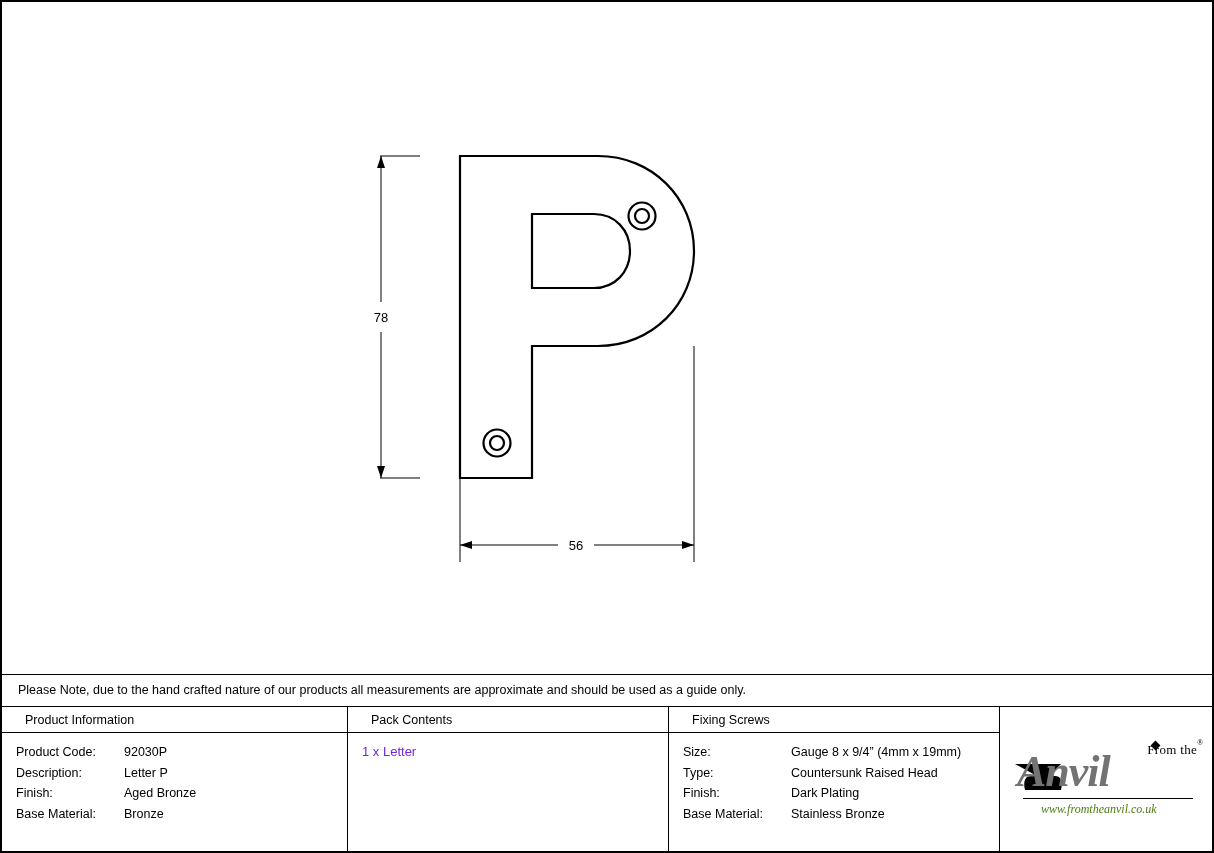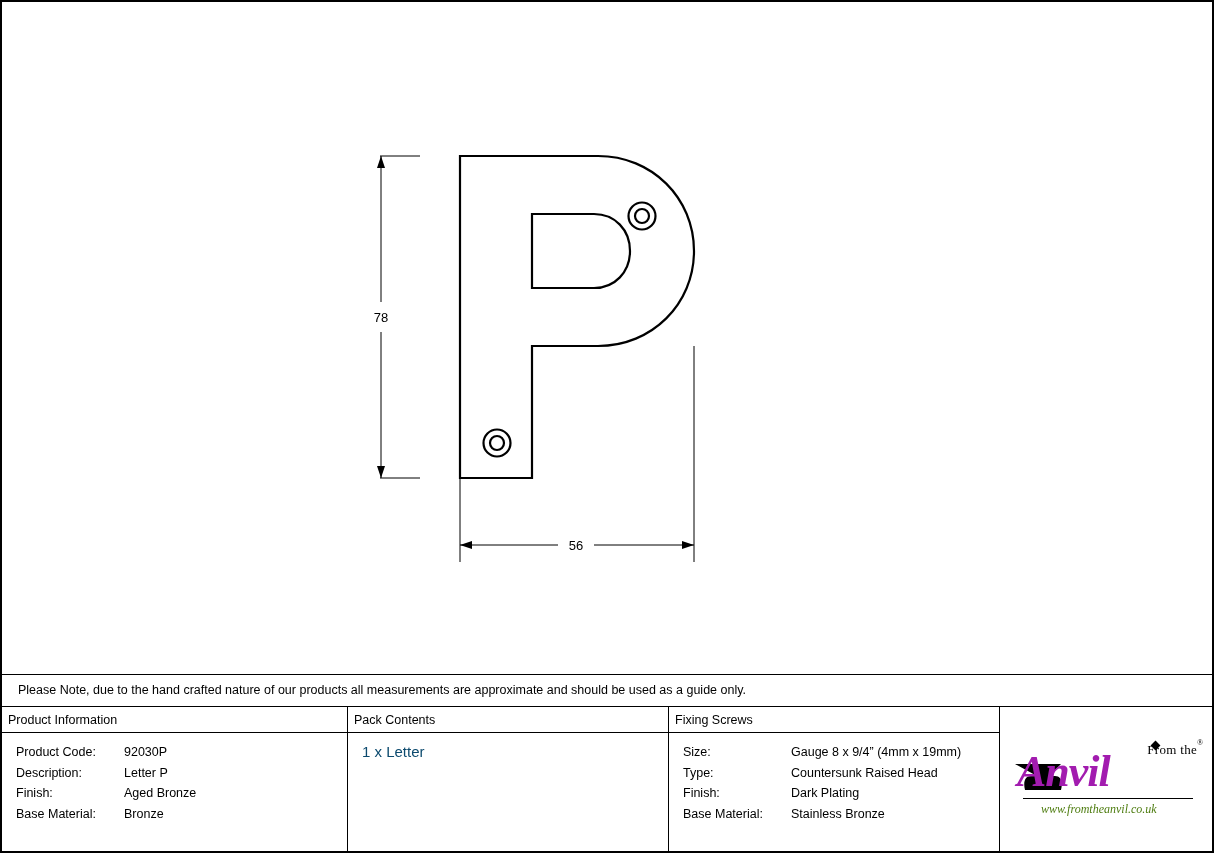--- a/index.html
+++ b/index.html
@@ -76,37 +76,37 @@
   .col-screws   { width: 331px; border-right: 1.5px solid #000000; }
   .col-logo     { width: 210px; }
 
   .col-header {
     height: 26px;
     border-bottom: 1.5px solid #000000;
     display: flex;
     align-items: center;
     font-size: 12.5px;
     color: #000000;
-    padding-left: 6px;
+    padding-left: 23px;
     box-sizing: border-box;
   }
   .col-body {
     padding: 9px 0 0 14px;
   }
   .kv-row {
     display: flex;
     font-size: 12.5px;
     color: #000000;
     line-height: 20.5px;
   }
   .kv-key { width: 108px; flex: 0 0 108px; }
   .kv-val { flex: 1 1 auto; }
   .pack-row {
-    font-size: 15px;
-    color: #0c4a6e;
+    font-size: 13px;
+    color: #6d28d9;
     line-height: 20.5px;
   }
   .screws .kv-key { width: 108px; flex: 0 0 108px; }
 
   
   .col-logo {
     display: flex;
     align-items: center;
     justify-content: center;
   }
@@ -125,21 +125,21 @@
     letter-spacing: 0.3px;
   }
   #logo-anvil {
     position: absolute;
     left: 12px;
     top: 30px;
     font-family: "Liberation Serif", serif;
     font-size: 44px;
     font-weight: bold;
     font-style: italic;
-    color: #a21caf;
+    color: #737373;
     letter-spacing: -1px;
     line-height: 1;
   }
   #logo-reg {
     position: absolute;
     right: 2px;
     top: 18px;
     font-family: "Liberation Serif", serif;
     font-size: 8px;
     color: #000;

